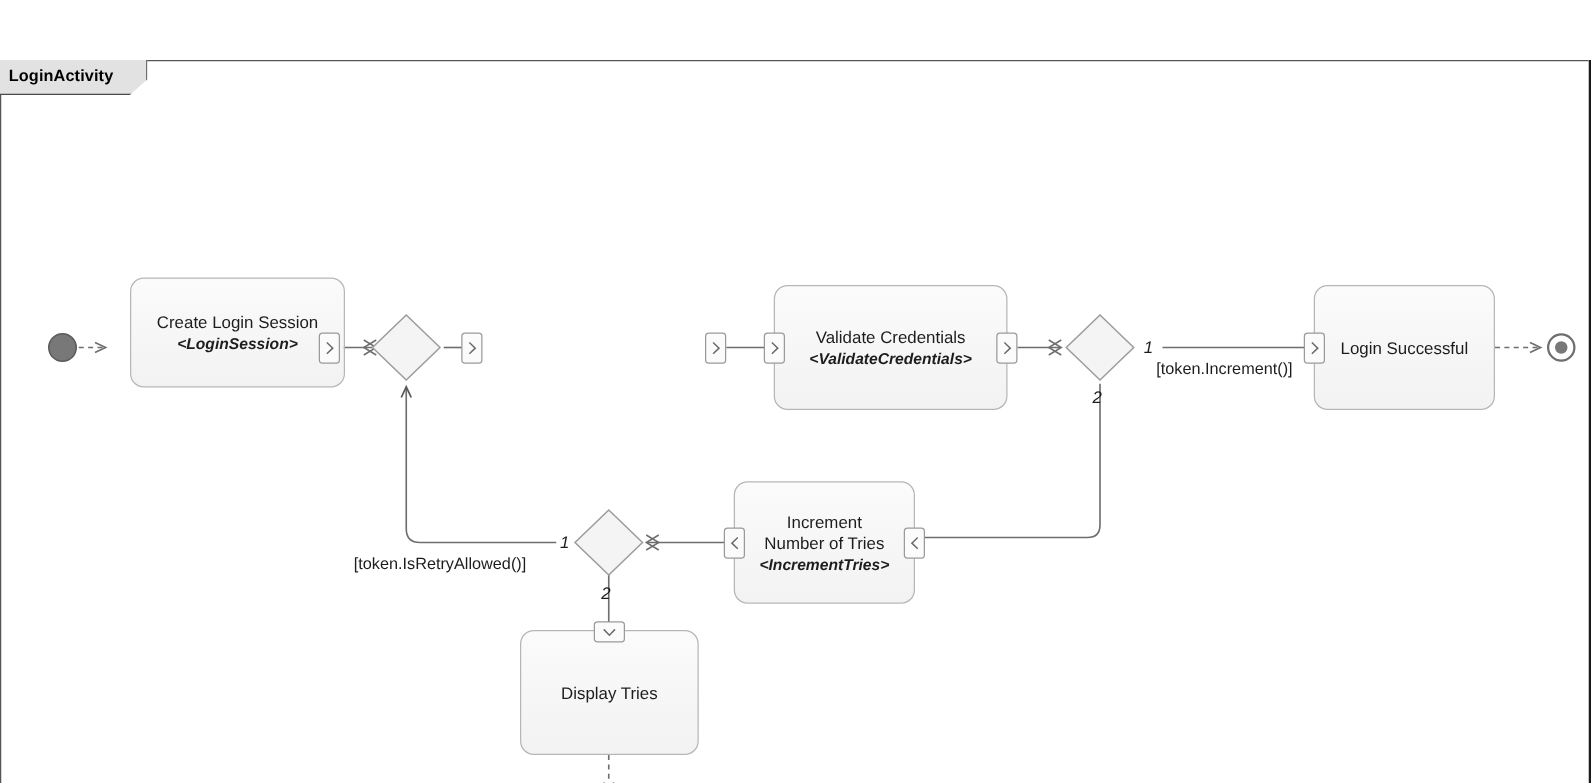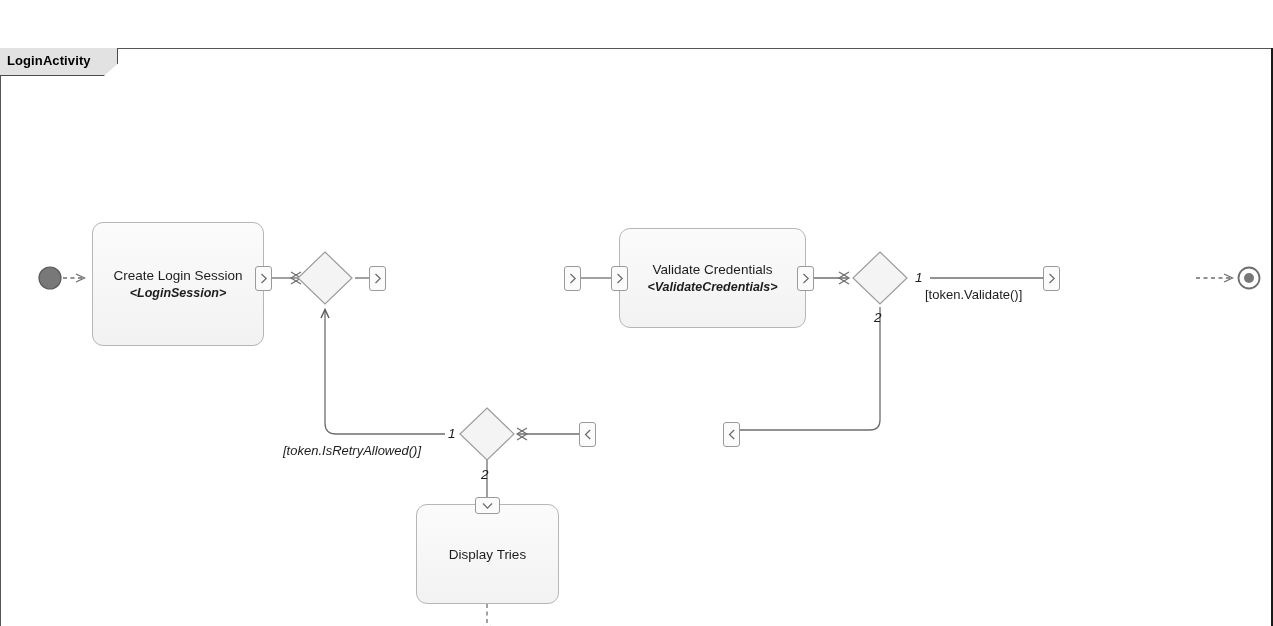--- a/index.html
+++ b/index.html
@@ -188,21 +188,21 @@
 
     <circle cx="50" cy="230" r="11" fill="#787878" stroke="#5a5a5a" stroke-width="1.2"></circle>
 
     <circle cx="1249" cy="230" r="10.5" fill="#ffffff" stroke="#6e6e6e" stroke-width="1.8"></circle>
     <circle cx="1249" cy="230" r="5" fill="#787878" stroke="none"></circle>
 
     <circle cx="487" cy="601" r="10.5" fill="#ffffff" stroke="#6e6e6e" stroke-width="1.8"></circle>
     <circle cx="487" cy="601" r="5" fill="#787878" stroke="none"></circle>
   </svg>
 
-  <div class="act" style="left:92px; top:174px; width:172px; height:124px;text-align:center;">
+  <div class="act" style="left:104px; top:174px; width:172px; height:88px;text-align:center;">
     <div class="act-title">Create Login Session</div>
     <div class="act-stereo">&lt;LoginSession&gt;</div>
   </div>
   <div class="pin" style="left:255px; top:218px;">
     <svg width="8" height="11" viewBox="0 0 8 11">
         <path d="M1.5,1 L6.2,5.5 L1.5,10" fill="none" stroke="#6a6a6a" stroke-width="1.2"></path>
       </svg>
   </div>
 
   <div class="pin" style="left:369px; top:218px;">
@@ -224,26 +224,34 @@
     <svg width="8" height="11" viewBox="0 0 8 11">
         <path d="M1.5,1 L6.2,5.5 L1.5,10" fill="none" stroke="#6a6a6a" stroke-width="1.2"></path>
       </svg>
   </div>
   <div class="pin" style="left:797px; top:218px;">
     <svg width="8" height="11" viewBox="0 0 8 11">
         <path d="M1.5,1 L6.2,5.5 L1.5,10" fill="none" stroke="#6a6a6a" stroke-width="1.2"></path>
       </svg>
   </div>
 
+  <div class="act" style="left:1051px; top:180px; width:145px; height:100px;">
+    <div class="act-title">Login Successful</div>
+  </div>
   <div class="pin" style="left:1043px; top:218px;">
     <svg width="8" height="11" viewBox="0 0 8 11">
         <path d="M1.5,1 L6.2,5.5 L1.5,10" fill="none" stroke="#6a6a6a" stroke-width="1.2"></path>
       </svg>
   </div>
 
+  <div class="act" style="left:587px; top:337px; width:145px; height:98px;">
+    <div class="act-title">Increment
+Number of Tries</div>
+    <div class="act-stereo">&lt;IncrementTries&gt;</div>
+  </div>
   <div class="pin" style="left:579px; top:374px;">
     <svg width="8" height="11" viewBox="0 0 8 11">
         <path d="M6.2,1 L1.5,5.5 L6.2,10" fill="none" stroke="#6a6a6a" stroke-width="1.2"></path>
       </svg>
   </div>
   <div class="pin" style="left:723px; top:374px;">
     <svg width="8" height="11" viewBox="0 0 8 11">
         <path d="M6.2,1 L1.5,5.5 L6.2,10" fill="none" stroke="#6a6a6a" stroke-width="1.2"></path>
       </svg>
   </div>
@@ -251,20 +259,20 @@
   <div class="act" style="left:416px; top:456px; width:143px; height:100px;">
     <div class="act-title">Display Tries</div>
   </div>
   <div class="pin vert" style="left:475px; top:449px;">
     <svg width="11" height="8" viewBox="0 0 11 8">
         <path d="M1,1.5 L5.5,6.2 L10,1.5" fill="none" stroke="#6a6a6a" stroke-width="1.2"></path>
       </svg>
   </div>
 
   <div class="branch-num" style="left:915px; top:222px;">1</div>
-  <div class="guard" style="left:925px; top:239px;">[token.Validate()]</div>
+  <div class="guard" style="left:925px; top:239px;">[token.Increment()]</div>
   <div class="branch-num" style="left:874px; top:262px;">2</div>
 
   <div class="branch-num" style="left:448px; top:378px;">1</div>
-  <div class="guard" style="left:283px; top:395px;font-style:italic;">[token.IsRetryAllowed()]</div>
+  <div class="guard" style="left:283px; top:395px;">[token.IsRetryAllowed()]</div>
   <div class="branch-num" style="left:481px; top:419px;">2</div>
 
 </div>
 
 </body></html>

